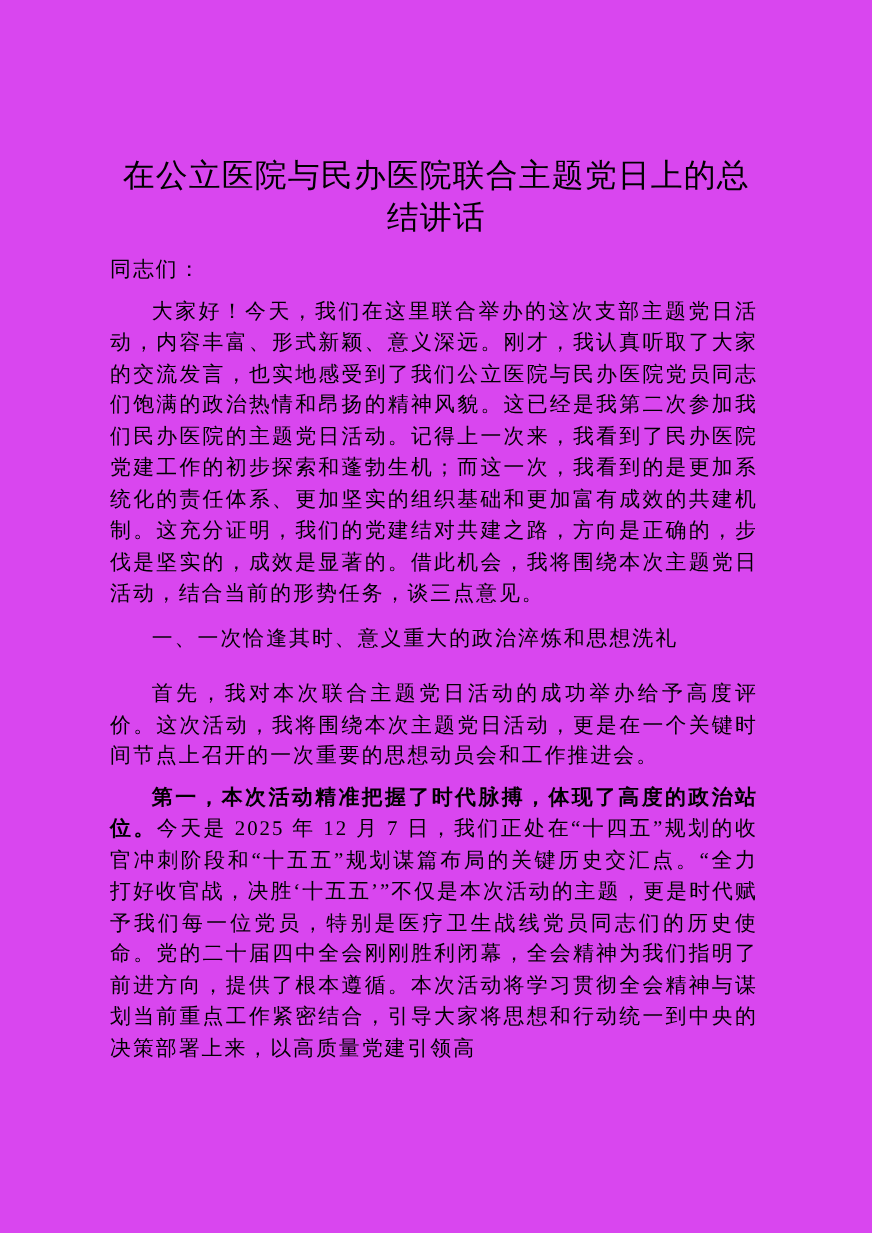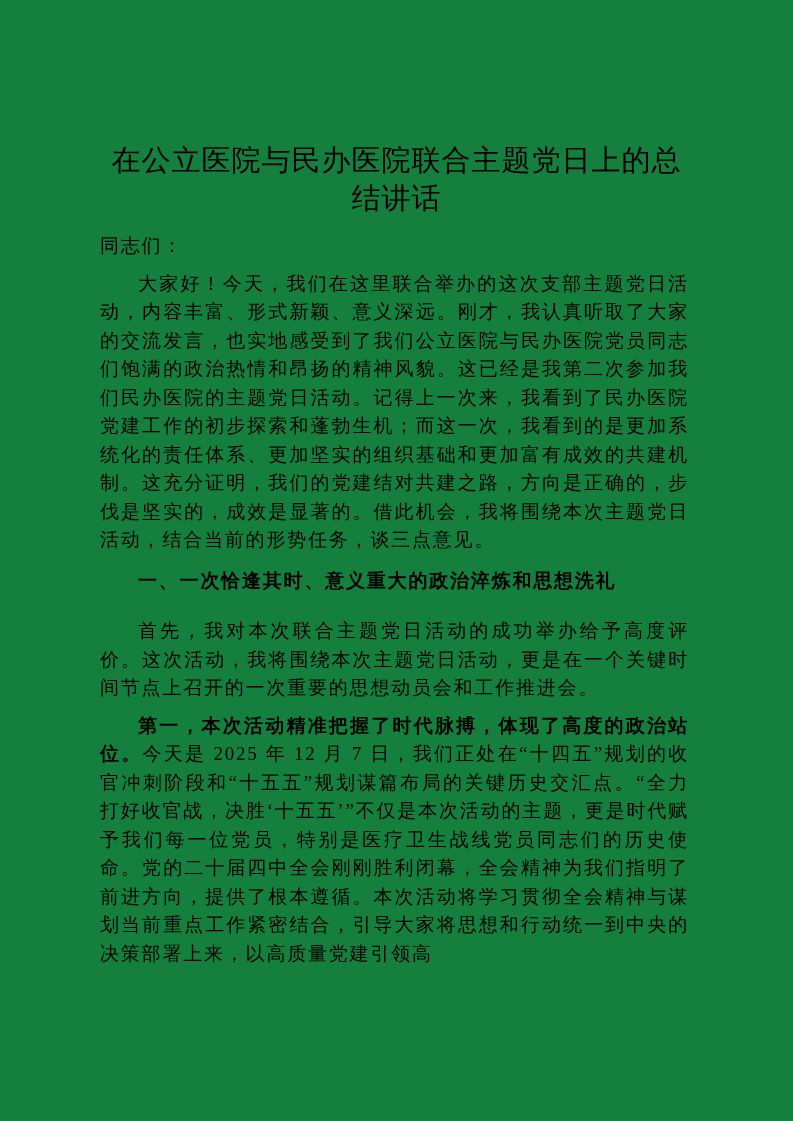--- a/index.html
+++ b/index.html
@@ -6,21 +6,21 @@
     margin: 0;
     padding: 0;
     background: #ffffff;
   }
   .page {
     position: relative;
     box-sizing: border-box;
     width: 793px;
     height: 1121px;
     margin: 0;
-    background: #15803d;
+    background: #d946ef;
     overflow: hidden;
     font-family: "Liberation Serif", "DejaVu Serif", serif;
     color: #000000;
   }
   .content {
     box-sizing: border-box;
     position: absolute;
     left: 100px;
     top: 141px;
     width: 593px;
@@ -43,21 +43,21 @@
   }
   .para {
     margin: 0 4px 9px 0;
     text-align: justify;
     text-justify: inter-character;
     text-indent: 2em;
   }
   .section-heading {
     font-size: 19px;
     line-height: 28.5px;
-    font-weight: bold;
+    font-weight: normal;
     margin: 12px 0 22px 0;
     text-indent: 2em;
     letter-spacing: 1.8px;
   }
   .lead-bold {
     font-weight: bold;
   }
 </style>
 </head>
 <body>

